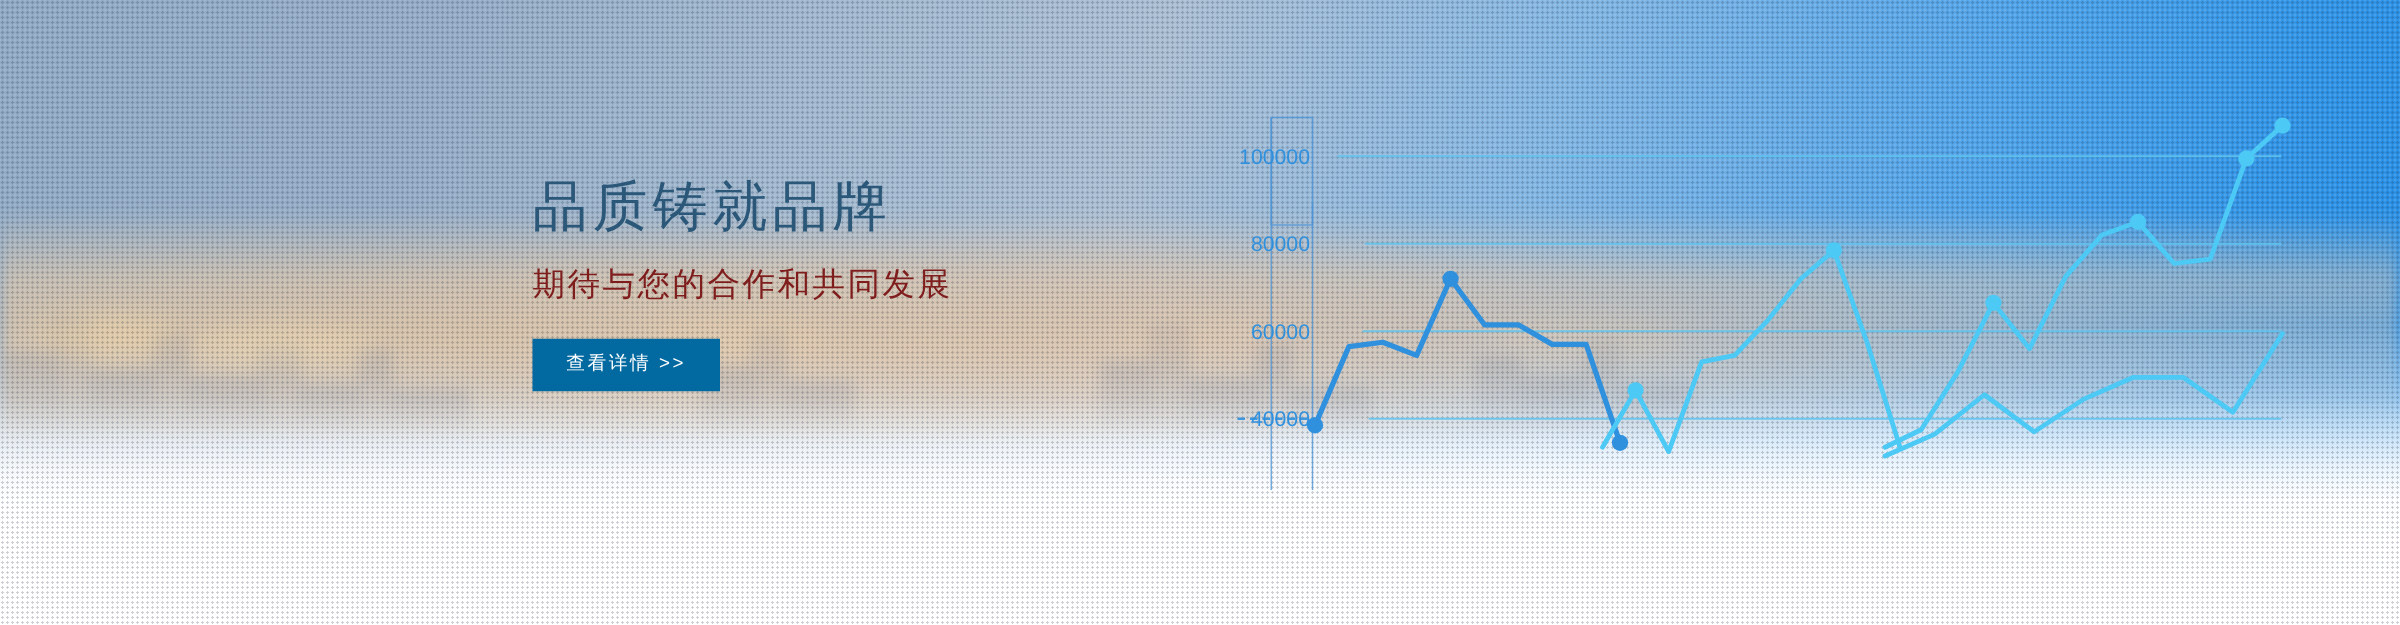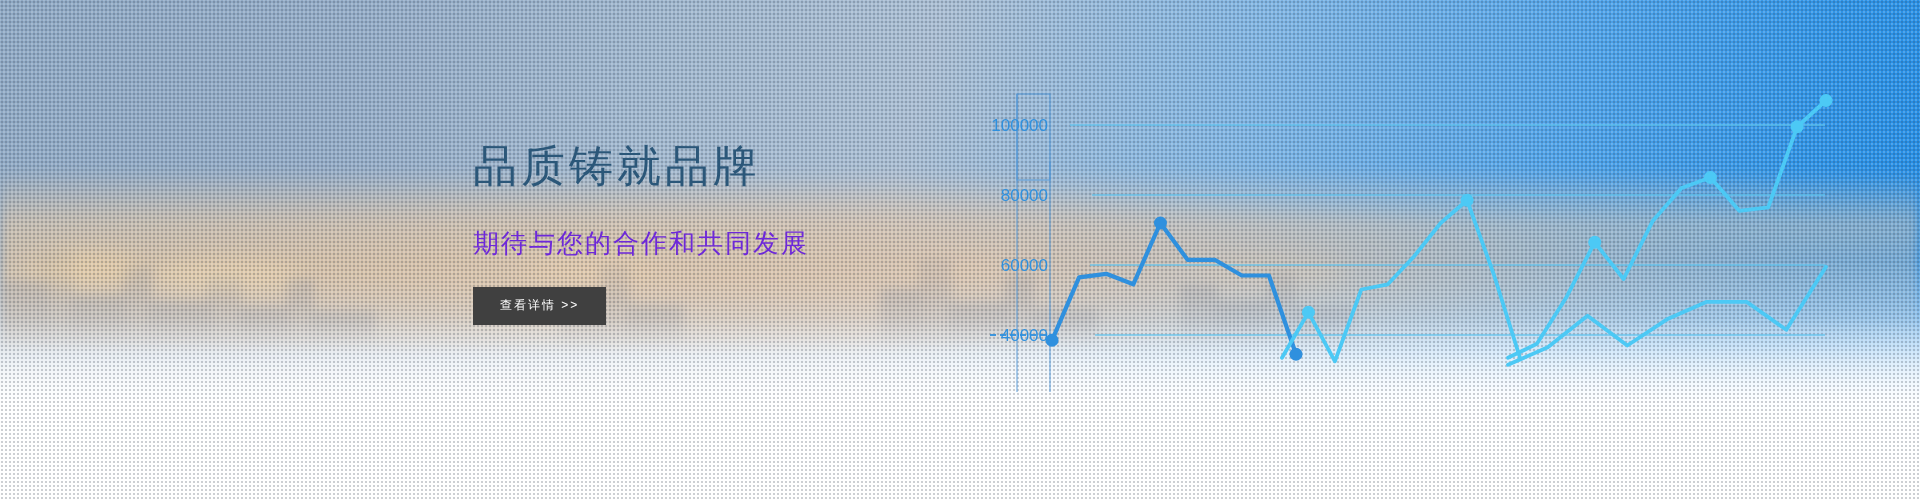--- a/index.html
+++ b/index.html
@@ -71,51 +71,50 @@
     position:absolute; left:0; right:0; bottom:0; height:180px;
     background:linear-gradient(to bottom, rgba(255,255,255,0) 0%, rgba(255,255,255,.82) 55%, #ffffff 100%);
     pointer-events:none;
   }
 
   
   .copy{
     position:absolute;
     left:426px; top:140px;
     width:560px;
-    padding-left:47px;
   }
   .headline{
     margin:0;
     font-size:44px;
     line-height:1.18;
     letter-spacing:4px;
     color:#2b5779;
     font-weight:400;
   }
   .subhead{
-    margin:34px 0 0 0;
+    margin:18px 0 0 0;
     font-size:26px;
     letter-spacing:2px;
-    color:#6d28d9;
+    color:#7f1d1d;
     font-weight:400;
   }
   .subhead-en{
     margin:8px 0 0 0;
     font-size:13.5px;
     letter-spacing:.2px;
     color:#8d9299;
     font-weight:400;
   }
   .cta{
     display:inline-block;
     margin-top:26px;
     padding:11px 27px 12px 27px;
-    background:#404040;
+    background:#0369a1;
     color:#ffffff;
-    font-size:12px;
+    font-size:15px;
     letter-spacing:2px;
     border:none;
     cursor:pointer;
     text-decoration:none;
     font-family:inherit;
     line-height:1.25;
   }
 
   
   .chart{

